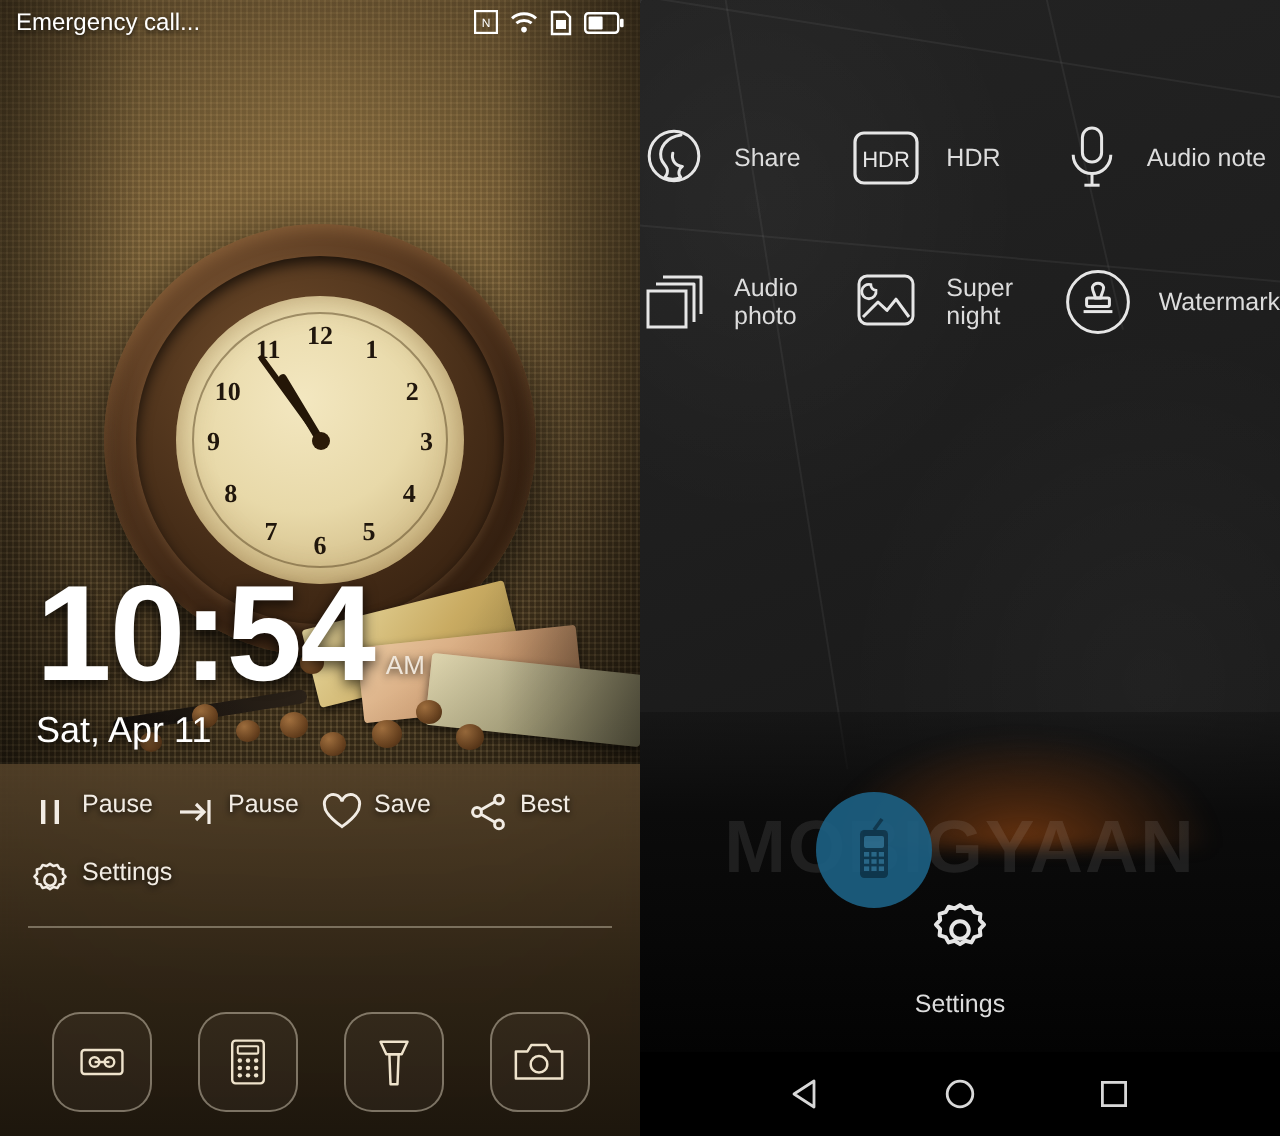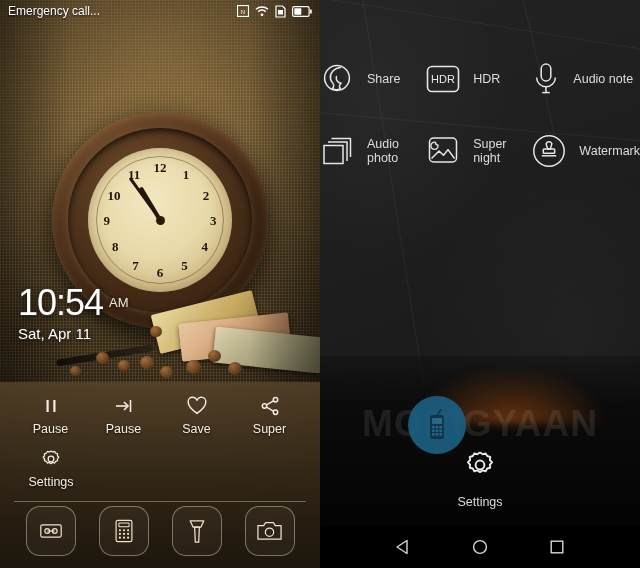--- a/index.html
+++ b/index.html
@@ -89,29 +89,29 @@
     position: absolute; left: 0; right: 0; top: 0; height: 22px;
     display: flex; align-items: center; justify-content: space-between;
     padding: 0 8px; z-index: 8;
   }
   .status-text { color: #fff; font-size: 12px; text-shadow: 0 1px 2px rgba(0,0,0,.8); }
   .status-icons { display: flex; align-items: center; gap: 6px; }
 
   .clock-widget { position: absolute; left: 18px; top: 286px; z-index: 7; }
   .time-row { display: flex; align-items: flex-end; }
   .time-big {
-    color: #fff; font-size: 36px; line-height: .92; font-weight: 400;
+    color: #fff; font-size: 68px; line-height: .92; font-weight: 700;
     letter-spacing: -1px; text-shadow: 0 2px 7px rgba(0,0,0,.75);
   }
   .time-ampm { color: #efe6da; font-size: 13px; margin: 0 0 9px 6px; text-shadow: 0 1px 4px rgba(0,0,0,.8); }
-  .date-text { color: #fff; font-size: 15px; margin-top: 6px; text-shadow: 0 1px 5px rgba(0,0,0,.85); }
+  .date-text { color: #fff; font-size: 18px; margin-top: 6px; text-shadow: 0 1px 5px rgba(0,0,0,.85); }
 
   .wp-controls { position: absolute; left: 0; right: 0; top: 395px; z-index: 9; }
   .wp-row { display: flex; padding: 0 14px; }
-  .wp-item { width: 74px; display: flex; flex-direction: column; align-items: center; gap: 5px; cursor: pointer; }
+  .wp-item { width: 74px; display: flex; align-items: flex-start; gap: 5px; cursor: pointer; }
   .wp-item .lbl { color: #f2ece4; font-size: 12.5px; text-shadow: 0 1px 3px rgba(0,0,0,.8); }
   .wp-row2 { margin-top: 12px; }
   .divider { margin: 12px 14px 0; height: 1px; background: rgba(235,225,205,.38); }
 
   .shortcut-row {
     position: absolute; left: 0; right: 0; bottom: 12px; z-index: 9;
     display: flex; justify-content: space-around; align-items: center; padding: 0 14px;
   }
   .shortcut {
     width: 50px; height: 50px; border: 1px solid rgba(240,230,210,.42); border-radius: 14px;
@@ -301,21 +301,21 @@
         <div class="wp-item">
           <span>
             <svg width="22" height="22" viewBox="0 0 22 22">
               <circle cx="16.5" cy="4.8" r="2.2" fill="none" stroke="#f2ece4" stroke-width="1.5"></circle>
               <circle cx="5.5" cy="11" r="2.2" fill="none" stroke="#f2ece4" stroke-width="1.5"></circle>
               <circle cx="16.5" cy="17.2" r="2.2" fill="none" stroke="#f2ece4" stroke-width="1.5"></circle>
               <line x1="7.5" y1="9.9" x2="14.5" y2="5.9" stroke="#f2ece4" stroke-width="1.5"></line>
               <line x1="7.5" y1="12.1" x2="14.5" y2="16.1" stroke="#f2ece4" stroke-width="1.5"></line>
             </svg>
           </span>
-          <span class="lbl">Super</span>
+          <span class="lbl">Best</span>
         </div>
       </div>
       <div class="wp-row wp-row2">
         <div class="wp-item">
           <span>
             <svg width="22" height="22" viewBox="0 0 24 24">
               <path d="M12 3.2 l1.9 1.2 2.1-.6 1.1 1.9 2.1 .6 -.2 2.2 1.5 1.6 -1.5 1.6 .2 2.2 -2.1 .6 -1.1 1.9 -2.1-.6 -1.9 1.2 -1.9-1.2 -2.1 .6 -1.1-1.9 -2.1-.6 .2-2.2 -1.5-1.6 1.5-1.6 -.2-2.2 2.1-.6 1.1-1.9 2.1 .6 Z" fill="none" stroke="#f2ece4" stroke-width="1.4" stroke-linejoin="round"></path>
               <circle cx="12" cy="12" r="3.1" fill="none" stroke="#f2ece4" stroke-width="1.4"></circle>
             </svg>
           </span>

